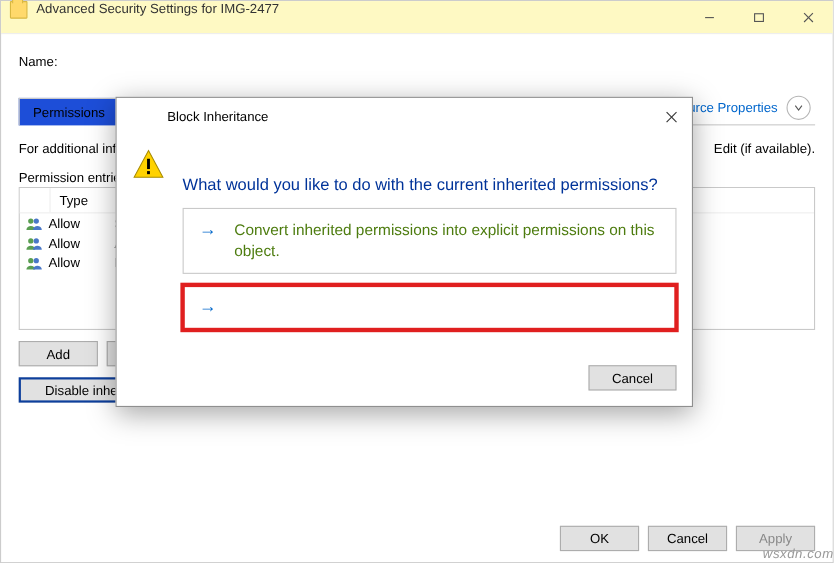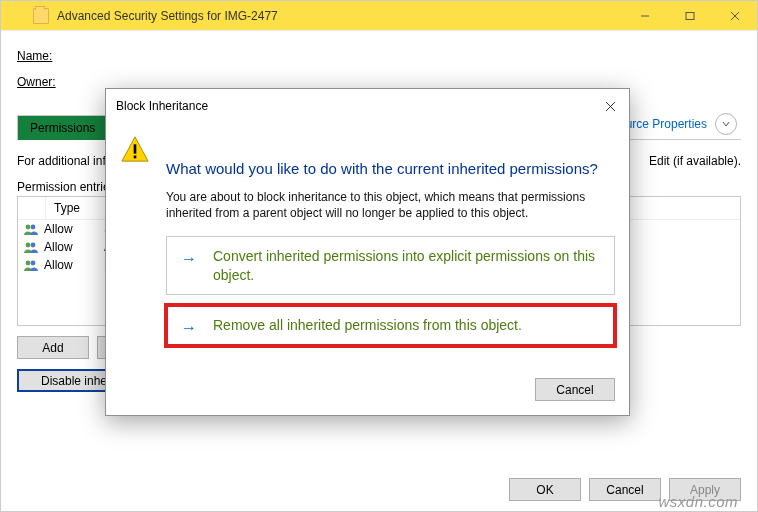--- a/index.html
+++ b/index.html
@@ -1,35 +1,35 @@
 <!DOCTYPE html>
 <html><head>
 <meta charset="utf-8">
 <style>
 * { box-sizing: border-box; font-family: 'Segoe UI', Tahoma, sans-serif; }
 body { margin: 0; background: #fff; font-size: 12px; color: #000; width: 758px; height: 512px; overflow: hidden; position: relative; }
 
 .window { width: 758px; height: 512px; border: 1px solid #ccc; background: #fff; display: flex; flex-direction: column; }
 
-.titlebar { height: 30px; background: #fde047; display: flex; align-items: center; border-bottom: 1px solid #eee; padding-left: 24px; }
+.titlebar { height: 30px; background: #fef9c3; display: flex; align-items: flex-start; border-bottom: 1px solid #eee; }
 .titlebar-icon { width: 16px; height: 16px; margin: 0 8px; background: #ffd96b; border: 1px solid #d9b842; border-radius: 1px; position: relative; }
 .titlebar-icon::before { content:''; position:absolute; top:-3px; left:1px; width:8px; height:3px; background:#ffd96b; border:1px solid #d9b842; border-bottom:none; }
 .titlebar-title { flex: 1; font-size: 12px; color: #333; }
 .winbtns { display: flex; }
 .winbtn { width: 45px; height: 29px; display: flex; align-items: center; justify-content: center; }
 .winbtn svg { stroke: #555; stroke-width: 1; fill: none; }
 
 .body { padding: 12px 16px 10px 16px; position: relative; flex: 1; display: flex; flex-direction: column; }
 
-.fieldrow { display: flex; margin: 6px 0; align-items: center; text-decoration: underline; }
+.fieldrow { display: flex; margin: 6px 0; align-items: center; }
 .fieldlabel { width: 72px; color: #000; }
 .fieldval { color: #000; }
 
 .tabbar { display: flex; margin-top: 18px; align-items:flex-end; }
-.tab { padding: 5px 12px; border: 1px solid #c9c9c9; border-bottom: none; background: #15803d; font-size:12px; }
+.tab { padding: 5px 12px; border: 1px solid #c9c9c9; border-bottom: none; background: #1d4ed8; font-size:12px; }
 .spacer { flex:1; border-bottom:1px solid #c9c9c9; }
 .endlink { display:flex; align-items:center; gap:8px; color:#0066cc; padding-bottom:4px; border-bottom:1px solid #c9c9c9; padding-right:4px; }
 .disc { width:22px; height:22px; border:1px solid #b5b5b5; border-radius:50%; display:flex; align-items:center; justify-content:center; }
 .disc svg { stroke:#555; fill:none; }
 
 .tabcontent { border:0; padding-top:10px; flex:1; display:flex; flex-direction:column; }
 .helptext { margin:4px 0 8px 0; }
 .listlabel { margin:4px 0 2px 0; }
 
 .perm-table { border:1px solid #c9c9c9; height:130px; }
@@ -40,36 +40,36 @@
 .perm-row .uicon svg { width:18px; height:14px; }
 .col-ico{width:28px}.col-type{width:60px}.col-pri{width:300px}
 
 .btnrow { display:flex; gap:8px; margin-top:10px; }
 .btn { min-width:72px; height:23px; border:1px solid #adadad; background:#e1e1e1; font-size:12px; padding:0 12px; display:flex; align-items:center; justify-content:center; }
 .btn.disabled { color:#888; }
 .btn.primary { border:2px solid #0d3f9c; background:#e1e1e1; }
 
 .footer { padding:10px 16px; display:flex; justify-content:flex-end; gap:8px; border-top:none; }
 .modal { position:absolute; left:105px; top:88px; width:525px; background:#fff; border:1px solid #8f8f8f; box-shadow:0 6px 24px rgba(0,0,0,.35); }
-.modal-title { display:flex; align-items:center; padding:8px 10px; font-size:12px; }
+.modal-title { display:flex; align-items:center; padding:8px 10px; font-size:12px;margin-left:36px; }
 .modal-title .t { flex:1; }
 .mclose { width:18px; height:18px; display:flex; align-items:center; justify-content:center; }
 .modal-body { display:flex; padding:8px 14px 14px 14px; gap:16px; }
 .warnicon { width:30px; flex:0 0 30px; padding-top:4px; }
 .warnicon svg { width:30px; height:28px; }
 .modal-main { flex:1;margin-top:28px; }
 .m-heading { color:#003399; font-size:15px; margin:0 0 10px 0; line-height:1.35; }
 .m-text { font-size:12px; color:#111; line-height:1.35; margin-bottom:14px; }
 .option { border:1px solid #c9c9c9; padding:10px 14px; display:flex; gap:12px; align-items:flex-start; margin-bottom:10px; }
 .option.highlight { outline:4px solid #e01f1f; outline-offset:-2px; border:1px solid #c9c9c9; }
 .option .arrow { color:#0a6ccc; font-size:16px; padding-top:1px; flex:0 0 20px; }
 .option .otext { color:#4d7c0f; font-size:14px; line-height:1.35; }
 .modal-footer { display:flex; justify-content:flex-end; padding:8px 14px 14px 14px; }
 
-.watermark { position:absolute; right:20px; bottom:2px; font-size:15px; color:#999; letter-spacing:0.5px; font-style:italic; }
+.watermark { position:absolute; right:0; bottom:2px; font-size:12px; color:#999; letter-spacing:0.5px; font-style:italic; }
 </style>
 </head>
 <body>
 
 <div class="window">
 
   <div class="titlebar">
     <div class="titlebar-icon"></div>
     <div class="titlebar-title">Advanced Security Settings for IMG-2477</div>
     <div class="winbtns">
@@ -88,24 +88,20 @@
             <line x1="1" y1="1" x2="9" y2="9"></line>
             <line x1="9" y1="1" x2="1" y2="9"></line>
           </svg>
         </div>
     </div>
   </div>
 
   <div class="body">
     <div class="fieldrow">
       <div class="fieldlabel">Name:</div>
-    </div>
-    <div class="fieldrow">
-      <div class="fieldlabel">Owner:</div>
-      <div class="fieldval"></div>
     </div>
 
     <div class="tabbar">
       <div class="tab">Permissions</div>
       <div class="tab" style="border-left:none;">&nbsp;</div>
       <div class="spacer"></div>
       <div class="endlink">
         <span>ource Properties</span>
         <span class="disc">
             <svg width="10" height="10">
@@ -196,28 +192,26 @@
     <div class="modal-body">
       <div class="warnicon">
         <svg viewBox="0 0 32 30">
             <polygon points="16,2 30,28 2,28" fill="#ffd200" stroke="#a78a00" stroke-width="1"></polygon>
             <rect x="14.6" y="10" width="2.8" height="10" fill="#000"></rect>
             <rect x="14.6" y="22" width="2.8" height="3" fill="#000"></rect>
           </svg>
       </div>
       <div class="modal-main">
         <div class="m-heading">What would you like to do with the current inherited permissions?</div>
-        <div class="m-text">You are about to block inheritance to this object, which means that permissions inherited from a parent object will no longer be applied to this object.</div>
         <div class="option">
           <div class="arrow">→</div>
           <div class="otext">Convert inherited permissions into explicit permissions on this object.</div>
         </div>
         <div class="option highlight">
           <div class="arrow">→</div>
-          <div class="otext">Remove all inherited permissions from this object.</div>
         </div>
       </div>
     </div>
     <div class="modal-footer">
       <div class="btn" style="min-width:80px">Cancel</div>
     </div>
   </div>
 
   <div class="watermark">wsxdn.com</div>
 </div>

